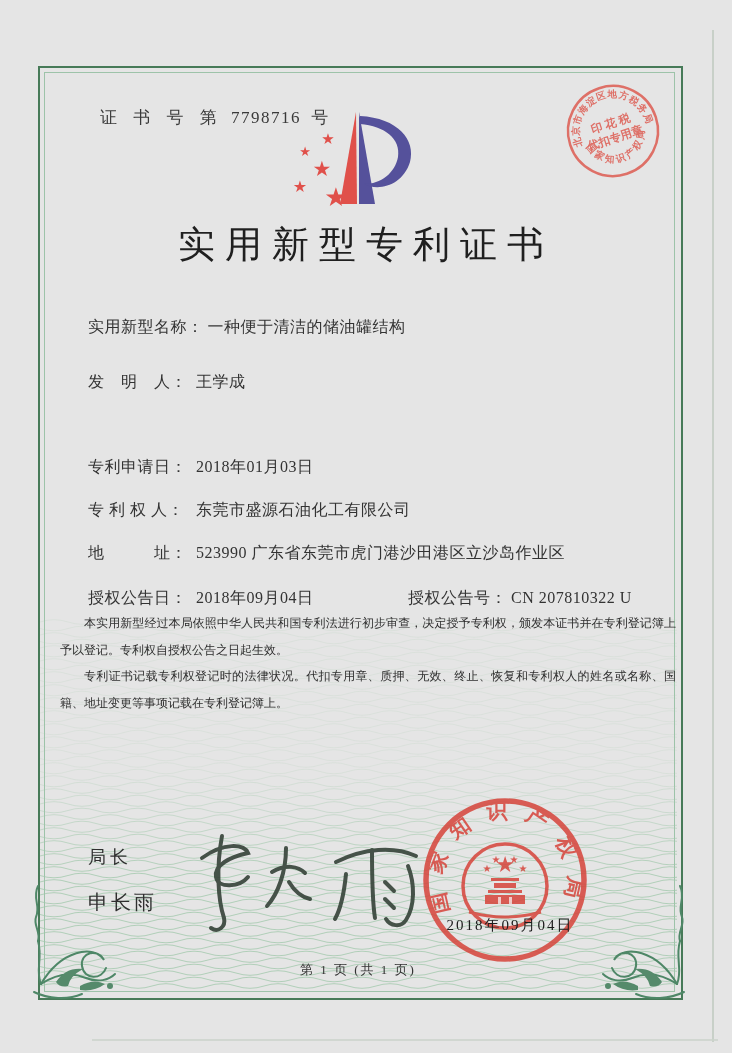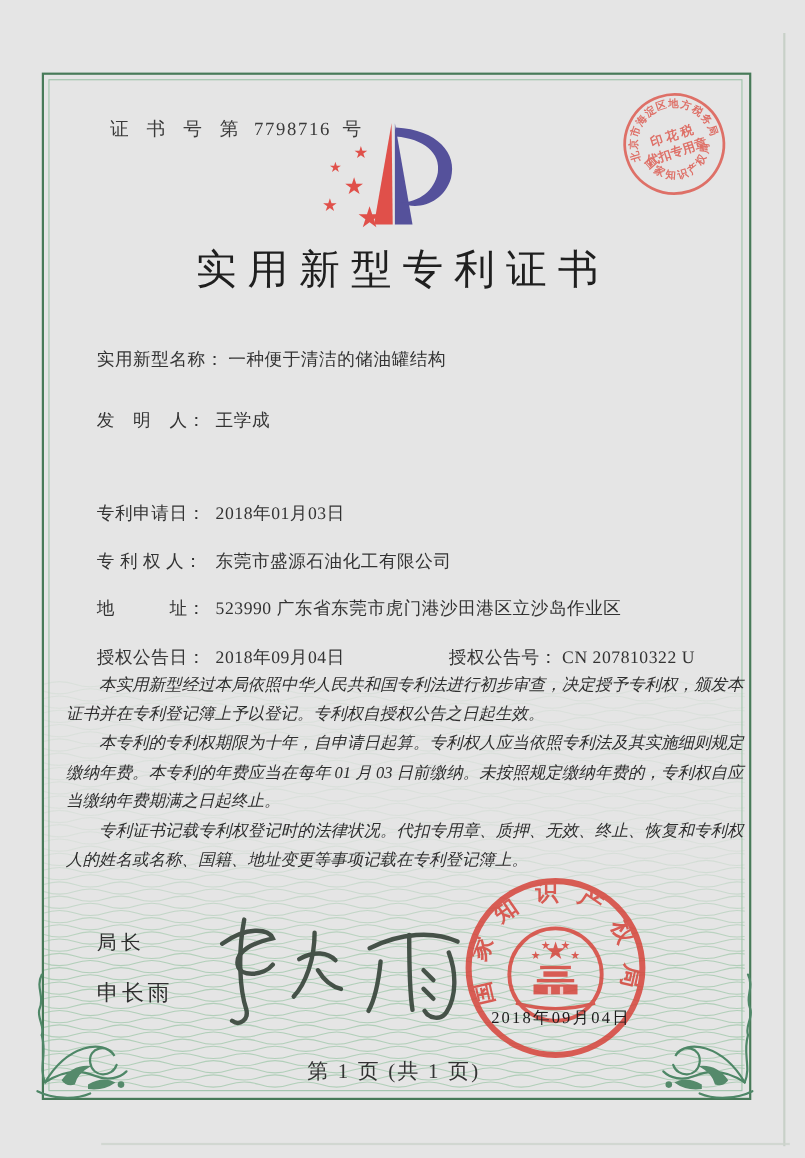--- a/index.html
+++ b/index.html
@@ -23,39 +23,39 @@
     font-size:37px;letter-spacing:10px;color:#1f1f1f;font-weight:500;white-space:nowrap;
   }
   .field{position:absolute;left:88px;font-size:16px;color:#333;white-space:nowrap;letter-spacing:.5px;}
   .field .flabel{display:inline-block;min-width:104px;}
   .field .fvalue{margin-left:4px;}
   .f-name{top:317px;}.f-inventor{top:372px;}.f-patno{top:414px;}
   .f-filing{top:457px;}.f-patentee{top:500px;}.f-address{top:543px;}
   .f-grantdate{top:588px;}
   .f-grantno{top:588px;left:408px;}
   .bodytext{
-    position:absolute;left:60px;top:610px;width:616px;font-size:15px;line-height:26.5px;
-    text-align:justify;color:#2e2e2e;z-index:3;font-style:italic;
+    position:absolute;left:60px;top:610px;width:616px;font-size:12px;line-height:26.5px;
+    text-align:justify;color:#2e2e2e;z-index:3;
   }
   .bodytext p{margin:0;text-indent:2em;}
   .signer-title{position:absolute;left:88px;top:845px;font-size:18px;letter-spacing:4px;color:#2f2f2f;z-index:3;}
   .signer-name{position:absolute;left:88px;top:889px;font-size:20px;letter-spacing:3px;color:#2f2f2f;z-index:3;}
   .signature{position:absolute;left:188px;top:820px;width:250px;height:118px;z-index:4;}
   .seal-office{position:absolute;left:413px;top:788px;width:184px;height:184px;z-index:5;}
   .seal-date{
     position:absolute;left:425px;top:916px;width:170px;text-align:center;font-size:15px;
     letter-spacing:2px;color:#1c1c1c;z-index:6;white-space:nowrap;
   }
   .seal-tax{position:absolute;left:548px;top:66px;width:130px;height:130px;z-index:5;}
   .waves{position:absolute;left:40px;top:616px;width:637px;height:379px;z-index:1;pointer-events:none;}
   .flourish{position:absolute;z-index:2;pointer-events:none;}
   .flourish.left{left:28px;top:884px;width:92px;height:120px;}
   .flourish.right{left:598px;top:884px;width:92px;height:120px;transform:scaleX(-1);}
   .footer{
-    position:absolute;left:0;top:961px;width:716px;text-align:center;font-size:19px;
+    position:absolute;left:0;top:961px;width:716px;text-align:center;font-size:13px;
     letter-spacing:2px;color:#333;z-index:3;
   }
   svg text{font-family:"Liberation Serif","DejaVu Serif",serif;}
 </style>
 </head>
 <body>
 
 <div class="page">
 
   <div class="edge-r"></div>
@@ -183,21 +183,20 @@
   </div>
   <div class="field f-grantdate">
     <span class="flabel">授权公告日：</span><span class="fvalue">2018年09月04日</span>
   </div>
   <div class="field f-grantno">
     <span>授权公告号：</span><span class="fvalue">CN 207810322 U</span>
   </div>
 
   <div class="bodytext">
     <p>本实用新型经过本局依照中华人民共和国专利法进行初步审查，决定授予专利权，颁发本证书并在专利登记簿上予以登记。专利权自授权公告之日起生效。</p>
-    <p>本专利的专利权期限为十年，自申请日起算。专利权人应当依照专利法及其实施细则规定缴纳年费。本专利的年费应当在每年 01 月 03 日前缴纳。未按照规定缴纳年费的，专利权自应当缴纳年费期满之日起终止。</p>
     <p>专利证书记载专利权登记时的法律状况。代扣专用章、质押、无效、终止、恢复和专利权人的姓名或名称、国籍、地址变更等事项记载在专利登记簿上。</p>
   </div>
 
   <div class="signer-title">局长</div>
   <div class="signer-name">申长雨</div>
 
   <svg class="signature" viewBox="0 0 250 118">
     <g stroke="#39463c" stroke-width="4" fill="none" stroke-linecap="round" opacity="0.92">
       <path d="M34 16 C28 48 30 80 36 98 C38 107 30 113 23 108"></path>
       <path d="M14 38 C36 22 56 24 60 33 C42 37 26 45 28 57 C30 69 52 67 60 57"></path>

